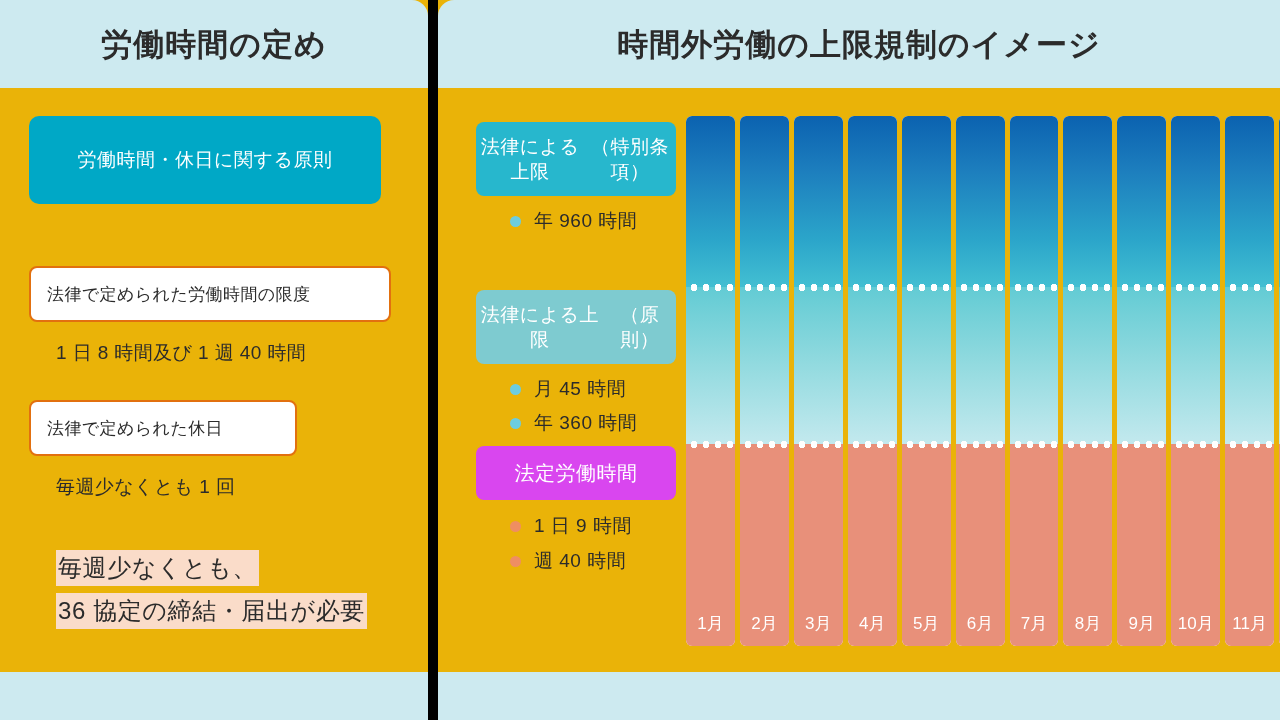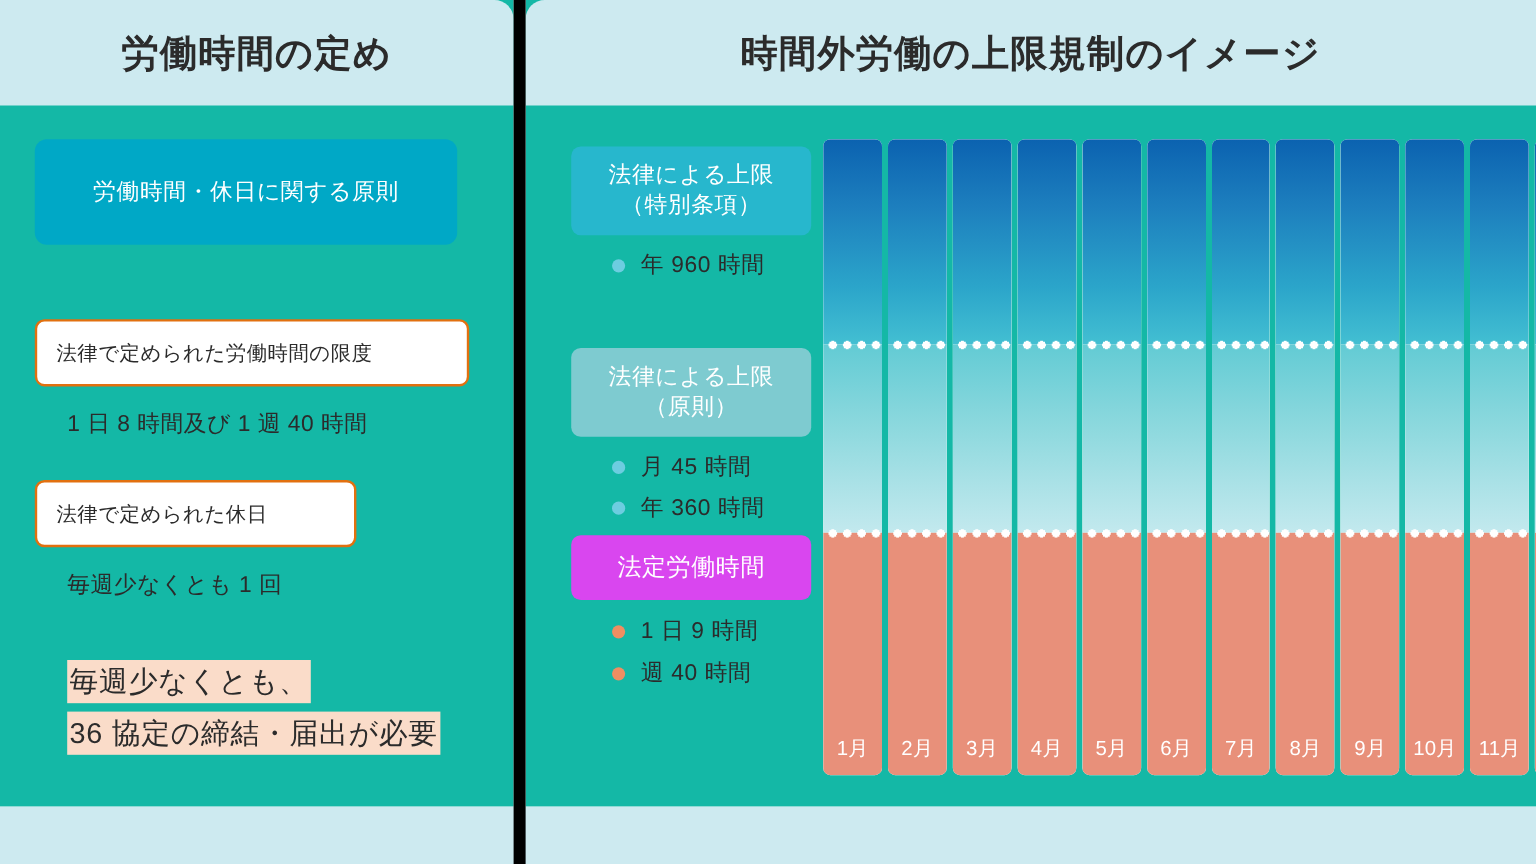--- a/index.html
+++ b/index.html
@@ -28,21 +28,21 @@
     width: 1280px;
     height: 48px;
     background: #cdeaf0;
   }
 
   
   .panel {
     position: absolute;
     top: 0;
     height: 672px;
-    background: #14b8a6;
+    background: #eab308;
   }
   .panel-left  { left: 0px;   width: 428px; }
   .panel-right { left: 438px; width: 842px; }
 
   .panel-header {
     position: absolute;
     left: 0;
     top: 0;
     width: 100%;
     height: 88px;
@@ -155,21 +155,21 @@
     width: 842px;
     height: 584px;
   }
 
   
   .legend-pill {
     position: absolute;
     border-radius: 8px;
     box-sizing: border-box;
     display: flex;
-    flex-direction: column;
+    flex-direction: row;
     align-items: center;
     justify-content: center;
     text-align: center;
     color: #ffffff;
     line-height: 1.32;
   }
   .legend-pill .l1, .legend-pill .l2 {
     display: block;
     font-size: 19px;
     letter-spacing: 0.5px;

